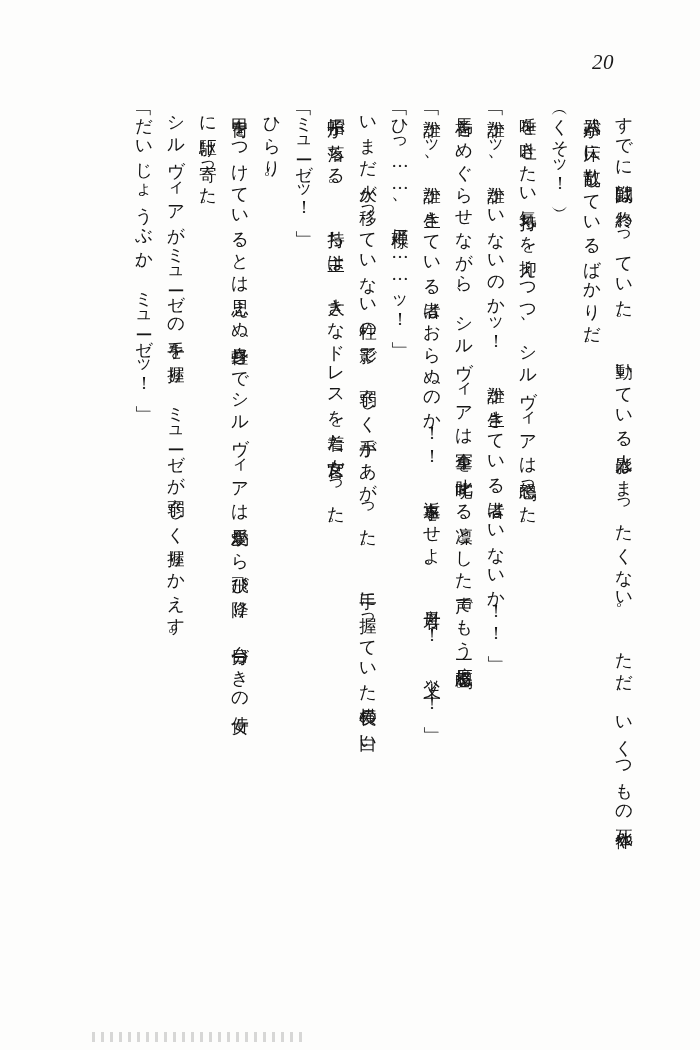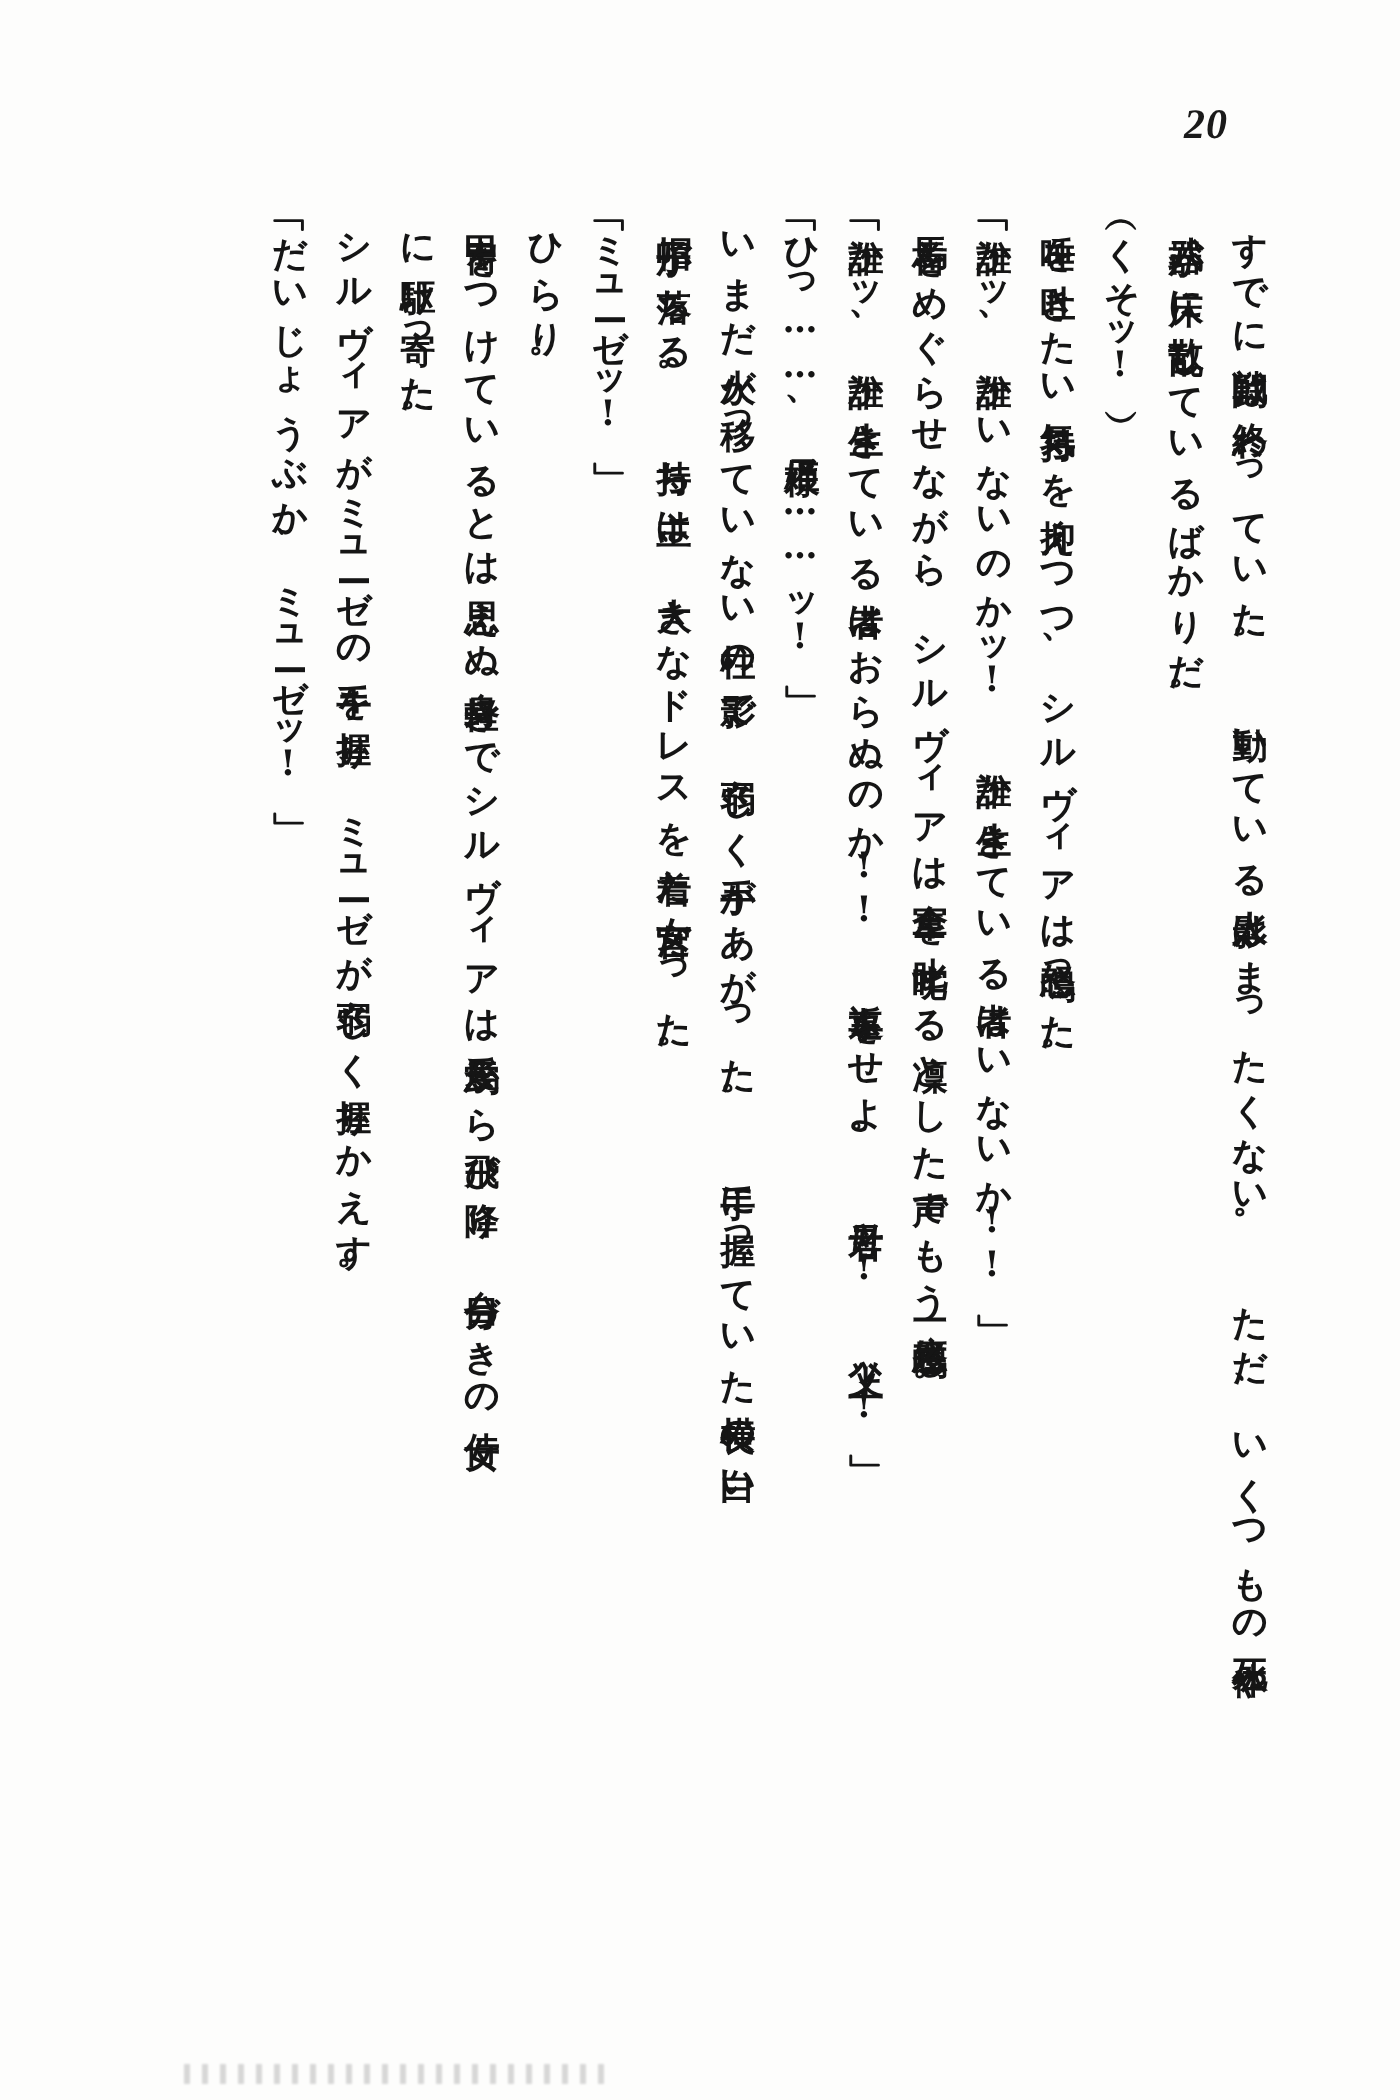--- a/index.html
+++ b/index.html
@@ -16,21 +16,20 @@
     position: relative;
   }
 
   .page {
     position: absolute;
     left: 0;
     top: 0;
     width: 700px;
     height: 1050px;
     background: #fdfdfc;
-    font-weight: bold;
   }
 
   
   .page-number {
     position: absolute;
     right: 86px;
     top: 50px;
     font-size: 21px;
     font-style: italic;
     font-family: "Liberation Serif", "DejaVu Serif", serif;

